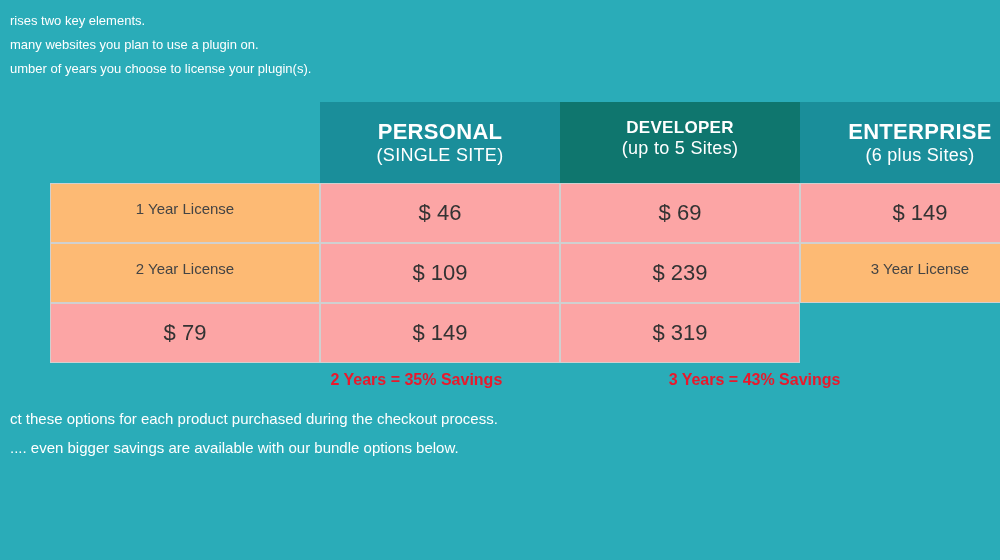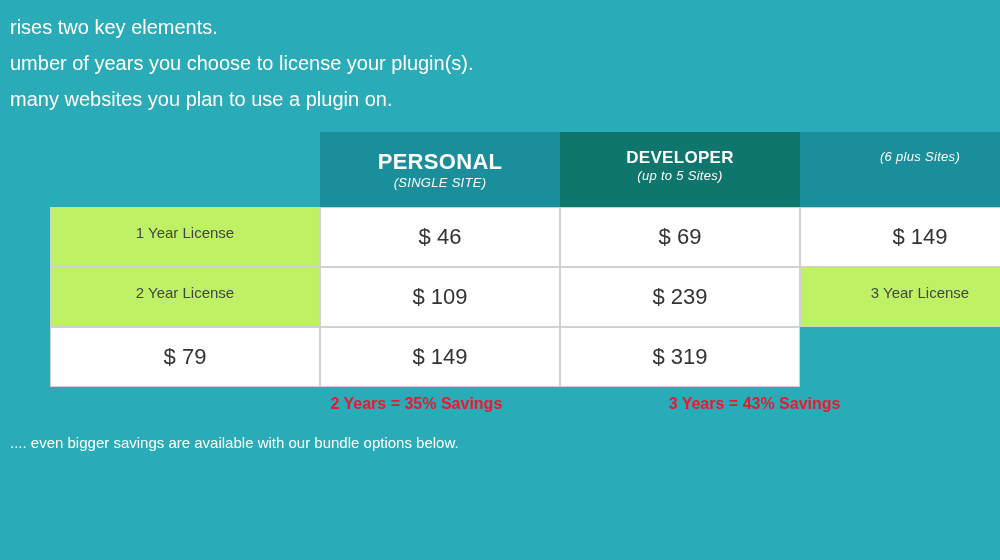--- a/index.html
+++ b/index.html
@@ -11,23 +11,23 @@
       overflow: hidden;
       position: relative;
     }
 
     .page-wrapper {
       padding: 10px 20px 10px 10px;
     }
 
     .intro-text {
       color: #fff;
-      font-size: 20px;
+      font-size: 13px;
       line-height: 1.7;
-      margin-bottom: 16px;
+      margin-bottom: 22px;
     }
 
     .intro-text p {
       margin-bottom: 2px;
     }
 
     .pricing-container {
       display: flex;
       flex-direction: column;
       margin-left: 40px;
@@ -87,77 +87,77 @@
     .cell.header {
       background-color: #1a8e9a;
       color: #fff;
       font-weight: 700;
       font-size: 17px;
       text-transform: uppercase;
       letter-spacing: 0.3px;
     }
 
     .cell.header .sub {
-      font-size: 13px;
+      font-size: 18px;
       font-weight: 400;
       text-transform: none;
       display: block;
-      font-style: italic;
     }
 
     .cell.empty-header {
       background-color: #2aacb8;
     }
 
     .cell.white-label {
-      background-color: #bef264;
+      background-color: #fdba74;
       color: #444;
       border: 1px solid #d0d0d0;
       font-size: 15px;
     }
 
     .cell.white-price {
-      background-color: #ffffff;
+      background-color: #fca5a5;
       color: #333;
       font-size: 22px;
       border: 1px solid #d0d0d0;
     }
 
     .cell.teal-price {
       background-color: #1a8e9a;
       color: #ffffff;
       font-size: 22px;
       border: 1px solid #1a8e9a;
     }
   </style>
 </head>
 <body>
 
 <div class="page-wrapper">
 
   <div class="intro-text">
     <p>rises two key elements.</p>
+    <p>many websites you plan to use a plugin on.</p>
     <p>umber of years you choose to license your plugin(s).</p>
-    <p>many websites you plan to use a plugin on.</p>
   </div>
 
   <div class="pricing-container">
 
     <div class="grid-table">
 
       <div class="cell empty-header"></div>
       <div class="cell header teal-price">
         <span>PERSONAL</span>
         <span class="sub">(SINGLE SITE)</span>
       </div>
       <div class="cell header" style="background-color:#0f766e; color:#fff; font-weight:700; font-size:17px;">
         <span>DEVELOPER</span>
         <span class="sub">(up to 5 Sites)</span>
       </div>
       <div class="cell header teal-price">
+        <span>ENTERPRISE</span>
         <span class="sub">(6 plus Sites)</span>
       </div>
 
       <div class="cell white-label">1 Year License</div>
       <div class="cell white-price">$ 46</div>
       <div class="cell white-price">$ 69</div>
       <div class="cell white-price">$ 149</div>
 
       <div class="cell white-label">2 Year License</div>
       <div class="cell white-price">$ 109</div>
@@ -176,16 +176,17 @@
         <span class="savings-text">2 Years = 35% Savings</span>
       </div>
       <div class="savings-right-wide">
         <span class="savings-text">3 Years = 43% Savings</span>
       </div>
     </div>
 
   </div>
 
   <div class="footer-text">
+    <p>ct these options for each product purchased during the checkout process.</p>
     <p>.... even bigger savings are available with our bundle options below.</p>
   </div>
 
 </div>
 
 </body></html>

